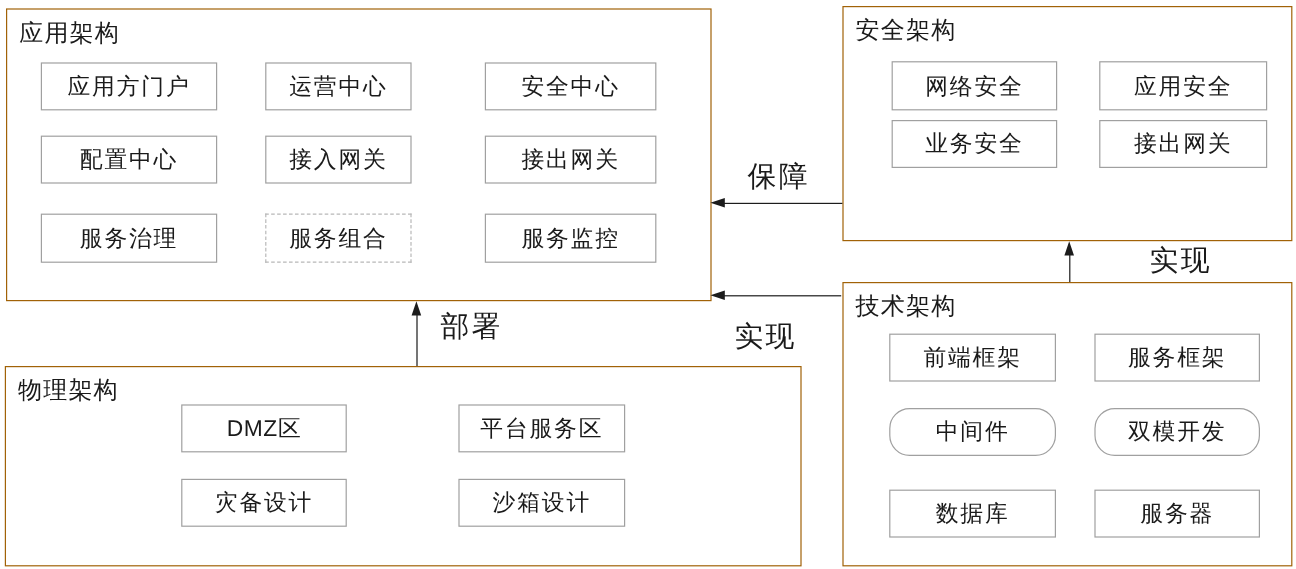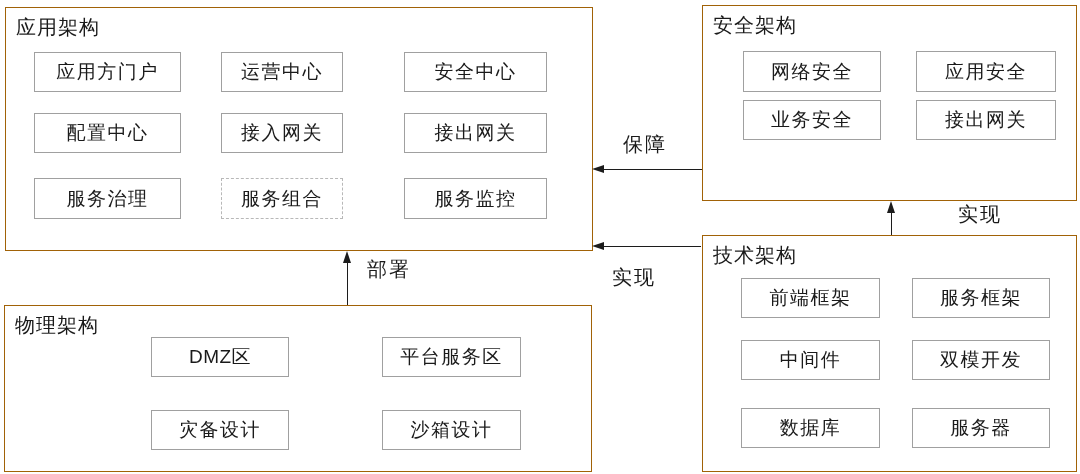--- a/index.html
+++ b/index.html
@@ -35,38 +35,38 @@
   #g-sec .c1{left:40px;width:138px;}
   #g-sec .c2{left:213px;width:140px;}
   #g-sec .r1{top:45px;height:41px;}
   #g-sec .r2{top:94px;height:40px;}
 
   
   #g-tech{left:702px;top:235px;width:375px;height:237px;}
   #g-tech .c1{left:38px;width:139px;}
   #g-tech .c2{left:209px;width:138px;}
   #g-tech .r1{top:42px;height:40px;}
-  #g-tech .r2{top:104px;height:40px;}
+  #g-tech .r2{top:104px;height:40px;border-radius:17px;}
   #g-tech .r3{top:172px;height:40px;}
 
   
-  #g-phy{left:4px;top:305px;width:588px;height:167px;}
+  #g-phy{left:4px;top:305px;width:664px;height:167px;}
   #g-phy .c1{left:146px;width:138px;}
   #g-phy .c2{left:377px;width:139px;}
   #g-phy .r1{top:31px;height:40px;}
-  #g-phy .r2{top:104px;height:40px;}
+  #g-phy .r2{top:93px;height:40px;}
 
   
   .hline{position:absolute;border-top:1px solid #1c1c1c;height:0;}
   .vline{position:absolute;border-left:1px solid #1c1c1c;width:0;}
   .head-left{position:absolute;width:0;height:0;
     border-top:4px solid transparent;border-bottom:4px solid transparent;border-right:12px solid #1c1c1c;}
   .head-up{position:absolute;width:0;height:0;
     border-left:4px solid transparent;border-right:4px solid transparent;border-bottom:12px solid #1c1c1c;}
-  .arrow-label{position:absolute;font-size:20px;letter-spacing:2px;white-space:nowrap;}
+  .arrow-label{position:absolute;font-size:24px;letter-spacing:2px;white-space:nowrap;}
 
   #arr-guarantee-line{left:597px;top:169px;width:105px;}
   #arr-guarantee-head{left:592px;top:165px;}
   #lbl-guarantee{left:623px;top:131px;}
 
   #arr-realize-b-line{left:597px;top:246px;width:104px;}
   #arr-realize-b-head{left:592px;top:242px;}
   #lbl-realize-b{left:612px;top:264px;}
 
   #arr-realize-t-line{left:891px;top:208px;height:27px;}

